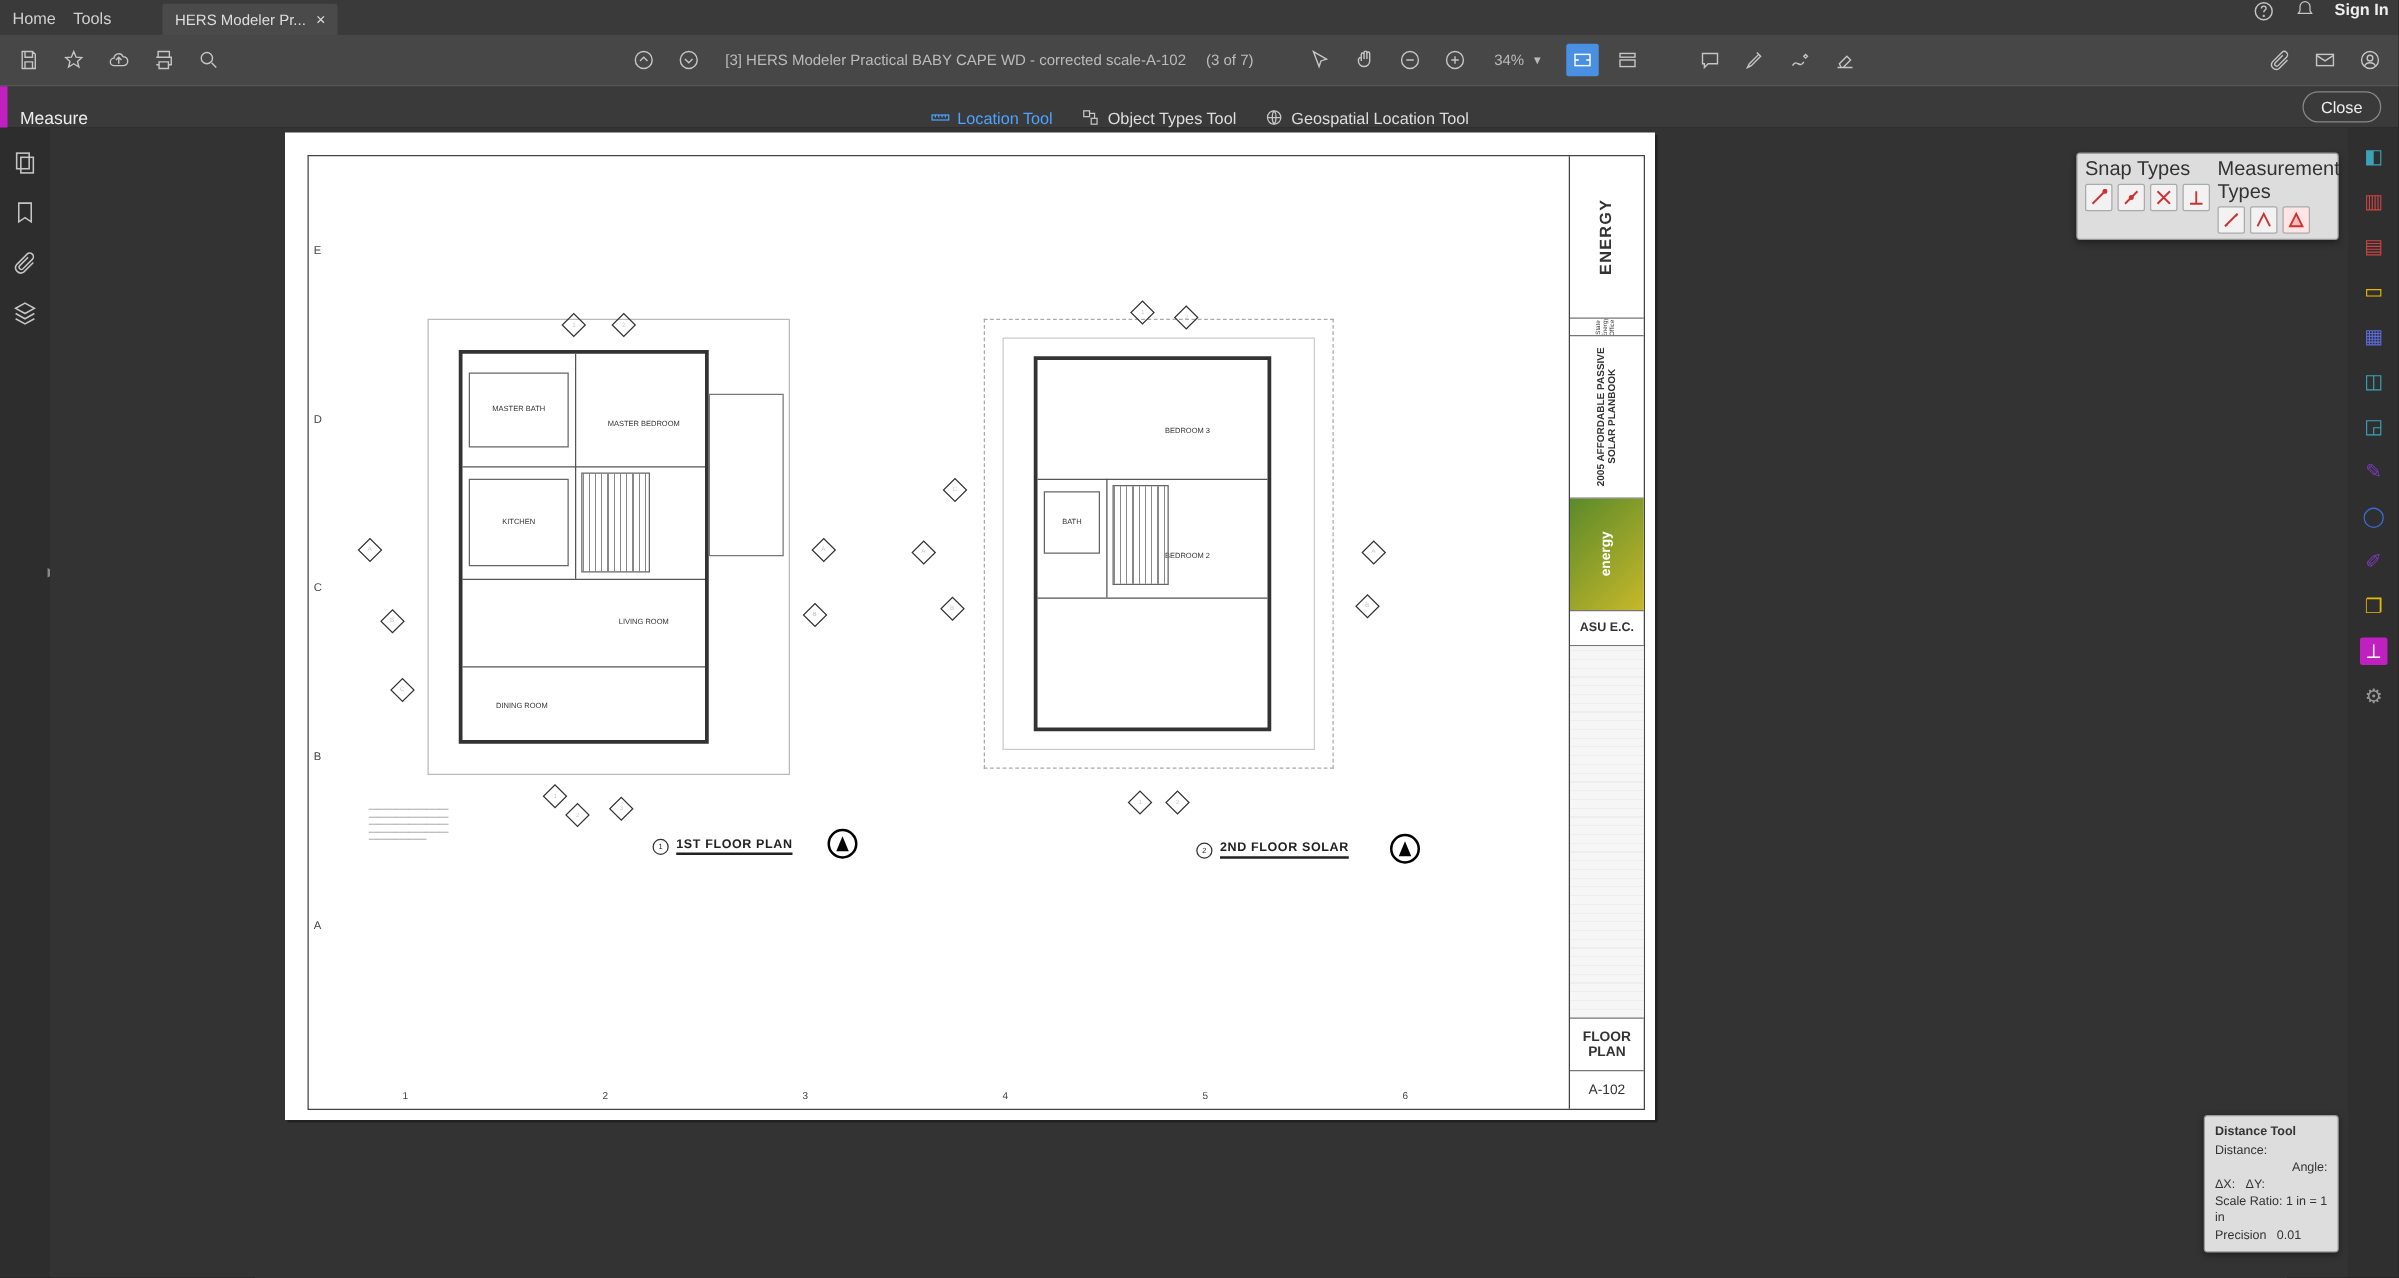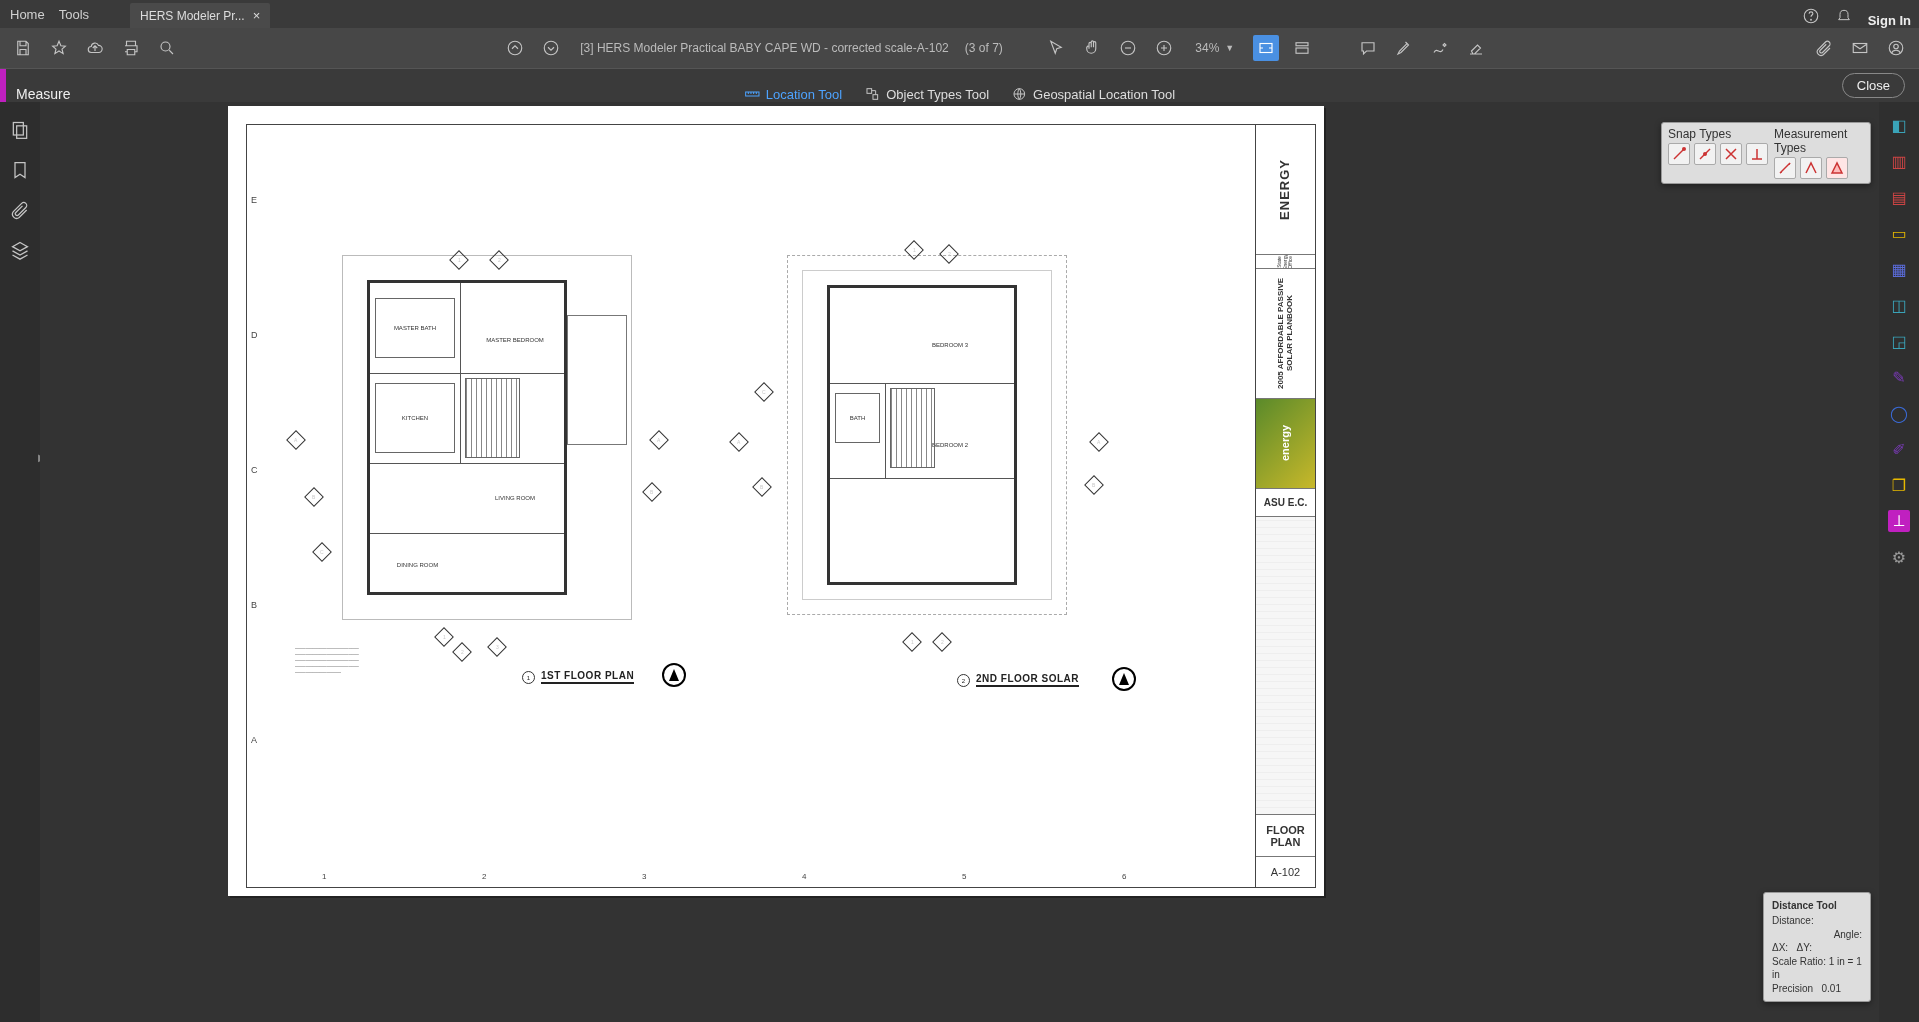--- a/index.html
+++ b/index.html
@@ -8,21 +8,21 @@
 
 .menubar { height:28px; background:#3a3a3a; display:flex; align-items:center; padding:0 10px; gap:14px; font-size:13px; }
 .menubar .menuitem { color:#d0d0d0; cursor:pointer; }
 
 
 .tabbar { position:absolute; top:0; left:130px; height:28px; display:flex; align-items:flex-end; }
 .tab { background:#4a4a4a; color:#ddd; font-size:12px; padding:5px 10px; display:flex; align-items:center; gap:8px; border-radius:2px 2px 0 0; }
 .tab .close { font-size:13px; cursor:pointer; }
 
 
-.topright { position:absolute; top:0; right:8px; height:28px; display:flex; align-items:flex-end; gap:16px; }
+.topright { position:absolute; top:0; right:8px; height:28px; display:flex; align-items:flex-start; gap:16px; }
 .topright .tri { color:#bbb; cursor:pointer; font-size:15px; }
 .signin { color:#eee; font-weight:600; font-size:13px; cursor:pointer; }
 
 
 .toolbar { height:40px; background:#474747; display:flex; align-items:center; padding:0 10px; gap:10px; font-size:12px; color:#bbb; }
 .toolbar .tbtn { width:26px; height:26px; display:flex; align-items:center; justify-content:center; cursor:pointer; color:#c5c5c5; }
 .toolbar .tbtn svg { width:18px; height:18px; }
 .toolbar .spacer { flex:0 0 20px; }
 .toolbar .docname { flex:0 0 auto; margin-left:6px; margin-right:6px; }
 .toolbar .zoombox { display:flex; align-items:center; gap:4px; width:56px; justify-content:center; }
@@ -70,21 +70,21 @@
 .plan-title .txt { border-bottom:2px solid #222; padding-bottom:1px; font-weight:600; letter-spacing:0.5px;}
 .north { width:24px; height:24px; border:2px solid #000; border-radius:50%; display:flex; align-items:center; justify-content:center;}
 .north::after { content:""; width:0; height:0; border-left:5px solid transparent; border-right:5px solid transparent; border-bottom:12px solid #000;}
 .section-mark { position:absolute; width:14px; height:14px; border:1px solid #333; transform:rotate(45deg); display:flex; align-items:center; justify-content:center;}
 .section-mark span{ transform:rotate(-45deg); font-size:5px;}
 .notesbox { position:absolute; font-size:5px; color:#444; line-height:1.2; width:140px;}
 .axis-num { position:absolute; font-size:8px; color:#444;}
 .axis-lbl { position:absolute; font-size:9px; color:#444;}
 
 
-.snap-panel { position:absolute; right:48px; top:122px; width:210px; background:#ddd; border:1px solid #999; border-radius:3px; box-shadow:0 2px 6px rgba(0,0,0,.4); font-size:12px; color:#333; display:flex; padding:4px 6px; gap:6px; }
+.snap-panel { position:absolute; right:48px; top:122px; width:210px; background:#ddd; border:1px solid #999; border-radius:3px; box-shadow:0 2px 6px rgba(0,0,0,.4); font-size:16px; color:#333; display:flex; padding:4px 6px; gap:6px; }
 .snap-panel .col { display:flex; flex-direction:column; gap:2px; }
 .snap-panel .row { display:flex; gap:4px; }
 .snap-panel .sbtn { width:22px; height:22px; background:#f2f2f2; border:1px solid #aaa; border-radius:2px; cursor:pointer; display:flex; align-items:center; justify-content:center;}
 .snap-panel .sbtn.r { background:#ffe5e5; }
 
 .dist-panel { position:absolute; right:48px; bottom:20px; width:108px; background:#ddd; border:1px solid #999; border-radius:3px; box-shadow:0 2px 6px rgba(0,0,0,.4); font-size:10px; color:#333; padding:6px 8px; line-height:1.35;}
 .dist-panel .hd { font-weight:700; margin-bottom:2px;}
 
 
 .ico { stroke:#c5c5c5; stroke-width:1.5; fill:none; }

